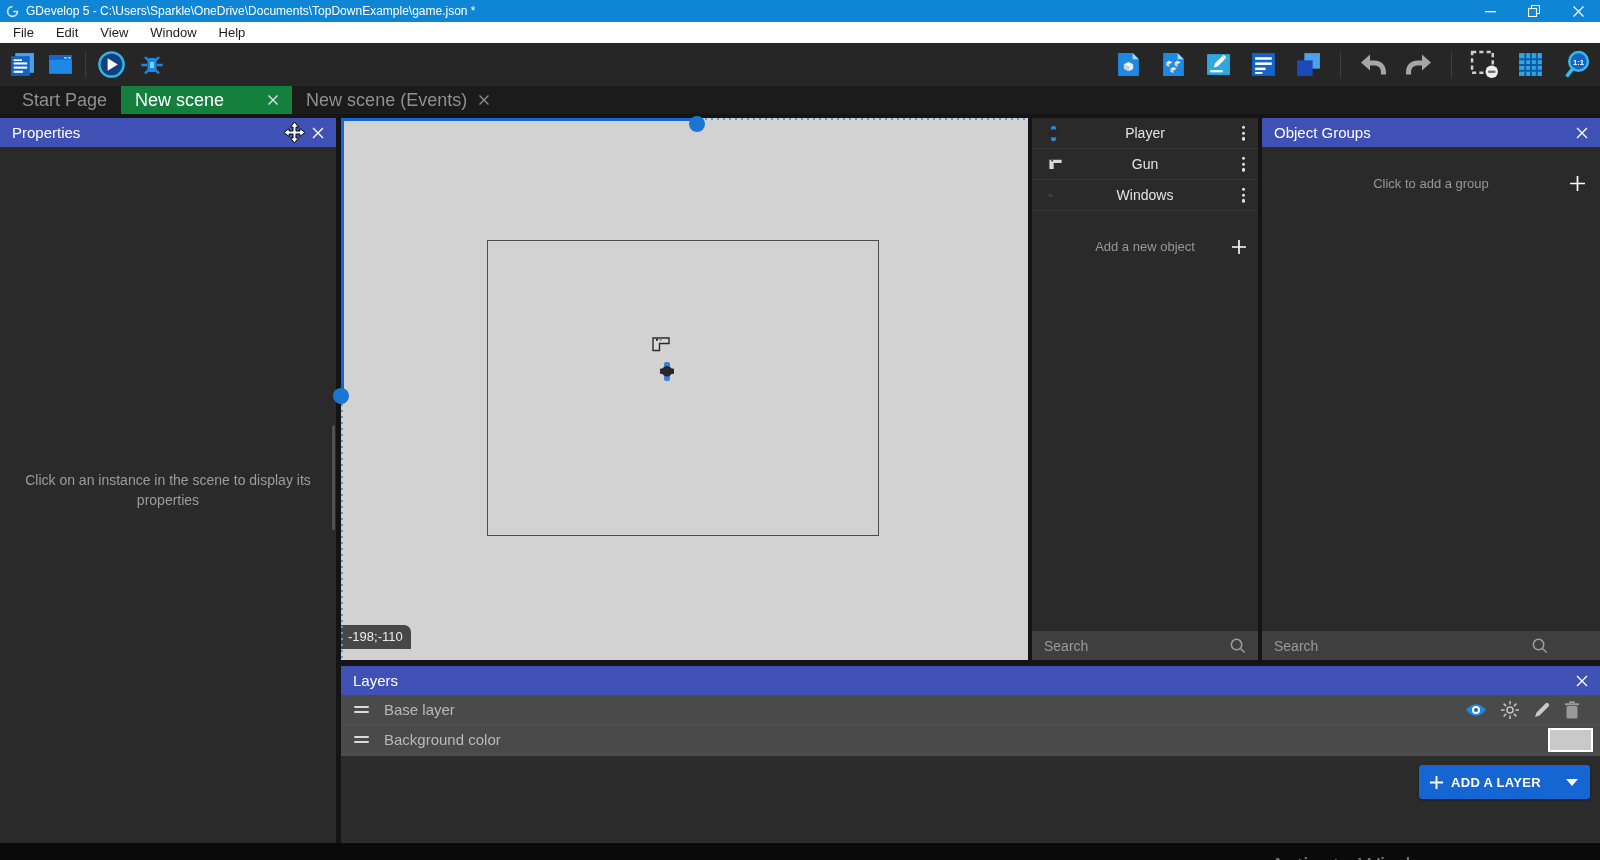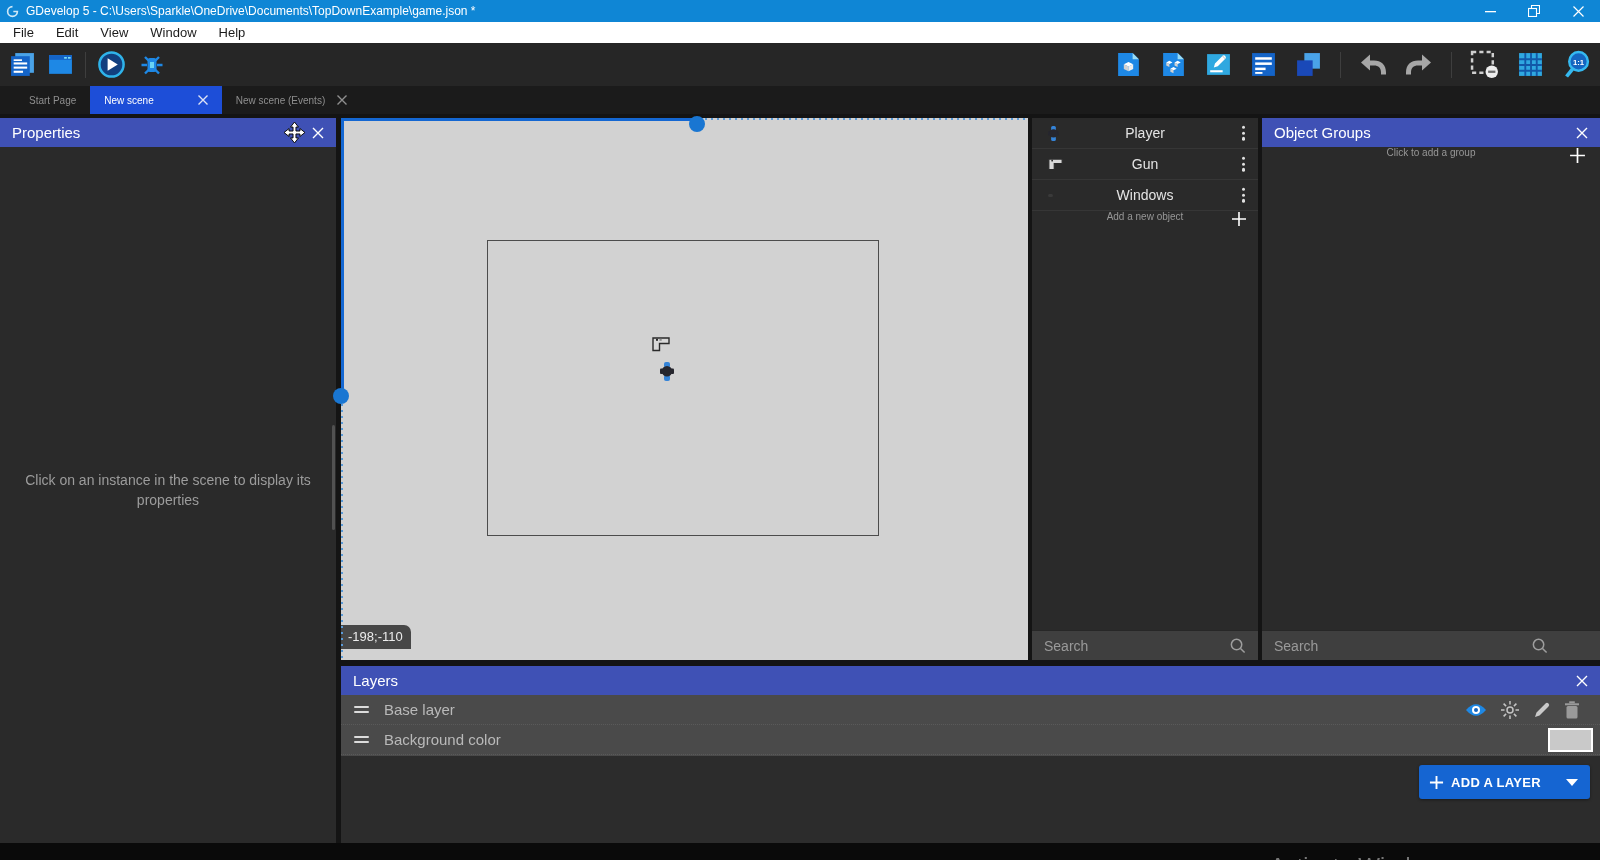--- a/index.html
+++ b/index.html
@@ -26,23 +26,23 @@
   
   .toolbar { left:0; top:43px; width:1600px; height:43px; background:#262626;
     display:flex; align-items:center; }
   .tool-left { display:flex; align-items:center; gap:11px; padding-left:9px; }
   .tool-right { margin-left:auto; display:flex; align-items:center; gap:18px; padding-right:9px; }
   .tool-btn { display:flex; align-items:center; justify-content:center; }
   .tool-sep { width:1px; height:26px; background:#3e3e3e; }
 
   
   .tabbar { left:0; top:86px; width:1600px; height:28px; background:#1b1b1b;
-    display:flex; align-items:stretch; padding-left:15px; font-size:10px; }
+    display:flex; align-items:stretch; padding-left:8px; font-size:18px; }
   .tab { display:flex; align-items:center; padding:0 14px; color:#8f8f8f; gap:12px; }
-  .tab.active { background:#1d4ed8; color:#fff;gap:44px; }
+  .tab.active { background:#15803d; color:#fff;gap:44px; }
   .tab-close { display:flex; }
 
   
   .panel-header { height:29px; background:#3f51b5; color:#fff; display:flex;
     align-items:center; font-size:15px; padding:0 12px; position:relative;gap:28px; }
   .ph-spacer { flex:1; }
   .x-btn { display:flex; align-items:center; justify-content:center; }
 
   
   .props-panel { left:0; top:118px; width:336px; height:725px; background:#2a2a2a; }
@@ -69,22 +69,22 @@
 
   
   .objects-panel { left:1032px; top:118px; width:226px; height:542px; background:#2a2a2a; }
   .obj-row { height:31px; border-bottom:1px solid #363636; display:flex; align-items:center;
     position:relative; color:#e4e4e4; font-size:14px; }
   .obj-icon { position:absolute; left:16px; display:flex; }
   .obj-label { flex:1; text-align:center; }
   .kebab { position:absolute; right:10px; top:50%; transform:translateY(-50%);
     display:flex; flex-direction:column; gap:2.5px; padding:3px; }
   .kebab i { width:3.2px; height:3.2px; border-radius:50%; background:#e0e0e0; }
-  .add-row { height:31px; display:flex; align-items:flex-start; position:relative;
-    color:#979797; font-size:10px; }
+  .add-row { height:31px; display:flex; align-items:center; position:relative;
+    color:#979797; font-size:13px;margin-top:20px; }
   .add-row .obj-label { color:#979797; }
   .plus-btn { position:absolute; right:11px; display:flex; }
   .search-row { position:absolute; left:0; right:0; bottom:0; height:30px; background:#3f3f3f;
     display:flex; align-items:center; padding:0 12px; border-top:1px solid #272727; }
   .search-input { flex:1; background:transparent; border:none; outline:none; color:#ddd;
     font-size:14px; font-family:"Liberation Sans", sans-serif; }
   .search-input::placeholder { color:#9a9a9a; }
 
   
   .groups-panel { left:1262px; top:118px; width:338px; height:542px; background:#2a2a2a; }

